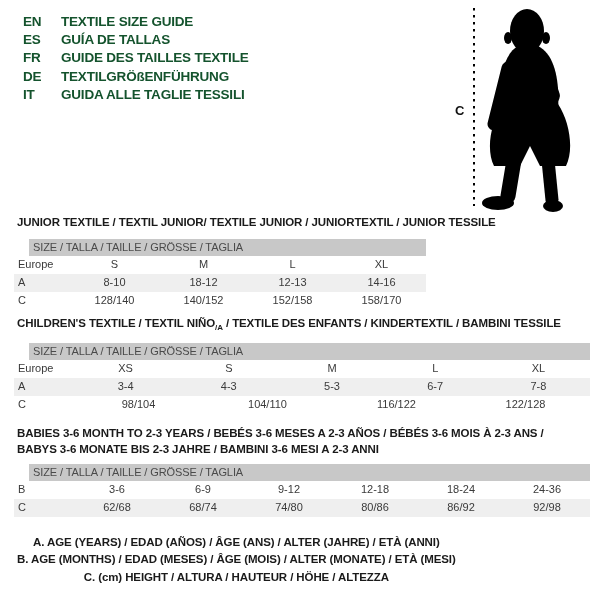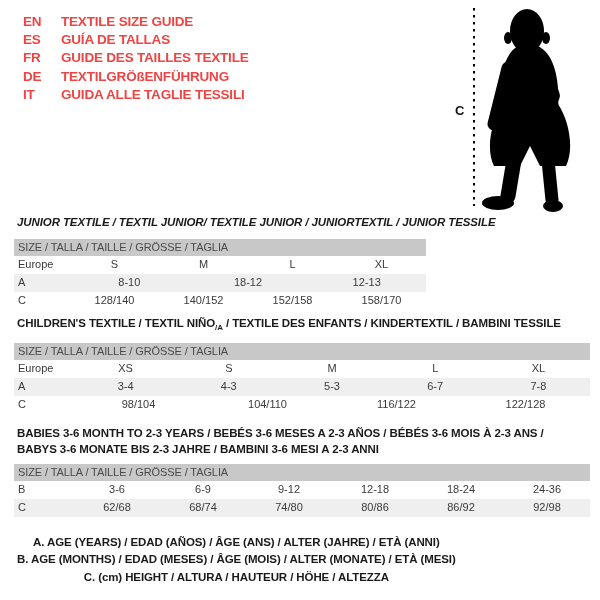--- a/index.html
+++ b/index.html
@@ -4,38 +4,38 @@
 <style>
   html,body { margin:0; padding:0; background:#ffffff; }
   .canvas {
     position:relative; width:600px; height:600px; background:#ffffff;
     font-family:"Liberation Sans", sans-serif; overflow:hidden; color:#1c1c1c;
   }
 
   
   .lang-block { position:absolute; left:23px; top:13px; }
   .lang-row { display:flex; font-weight:bold; font-size:13.5px; line-height:18.2px;
-              color:#ef4444; letter-spacing:-0.2px; }
+              color:#14532d; letter-spacing:-0.2px; }
   .lang-code { width:38px; }
 
   
   .figure-area { position:absolute; left:440px; top:0; width:160px; height:220px; }
   .figure-area svg { position:absolute; left:0; top:0; }
   .c-label { position:absolute; left:15px; top:103px; font-weight:bold; font-size:13px; color:#111; }
 
   
   .sec-title { position:absolute; left:17px; font-weight:bold; font-size:11.5px;
                letter-spacing:-0.1px; color:#1a1a1a; white-space:nowrap; }
   .sec-title sub { font-size:8px; }
 
   
   .size-table { position:absolute; left:14px; font-size:11px; color:#3a3a3a; }
   .t1 { width:412px; } .t2 { width:576px; } .t3 { width:576px; }
   .thead { background:#c8c8c8; height:17px; line-height:17px; padding-left:4px;
-           color:#4a4a4a; font-size:11px; letter-spacing:-0.1px; }
+           color:#4a4a4a; font-size:11px; letter-spacing:-0.1px;margin-left:15px; }
   .trow { display:flex; height:18px; line-height:16.5px; }
   .trow.alt { background:#efefef; }
   .tl { padding-left:4px; }
   .t1 .tl { width:52px; } .t2 .tl { width:56px; } .t3 .tl { width:56px; }
   .tc { flex:1; text-align:center; }
 
   
   .legend { position:absolute; left:17px; top:534px; font-weight:bold; font-size:11.5px;
             line-height:17.3px; letter-spacing:-0.1px; color:#1a1a1a;text-align:center; }
 </style>
@@ -80,37 +80,38 @@
         <path d="M64,104 C50,122 46,150 54,166 L80,166 L90,146 L100,166 L126,166 C134,150 130,122 118,104 Z"></path>
         <line x1="74" y1="160" x2="68" y2="196" stroke="#000" stroke-width="15" stroke-linecap="round"></line>
         <ellipse cx="58" cy="203" rx="16" ry="7"></ellipse>
         <line x1="108" y1="160" x2="112" y2="200" stroke="#000" stroke-width="13" stroke-linecap="round"></line>
         <ellipse cx="113" cy="206" rx="10" ry="6"></ellipse>
       </g>
     </svg>
     <span class="c-label">C</span>
   </div>
 
-  <div class="sec-title" style="top:216px;font-style:italic;">
+  <div class="sec-title" style="top:216px;">
     <span>JUNIOR TEXTILE / TEXTIL JUNIOR/ TEXTILE JUNIOR / JUNIORTEXTIL / JUNIOR TESSILE</span>
   </div>
   <div class="size-table t1" style="top:239px;">
     <div class="thead">SIZE / TALLA / TAILLE / GRÖSSE / TAGLIA</div>
     <div class="trow">
       <span class="tl">Europe</span>
       <span class="tc">S</span>
       <span class="tc">M</span>
       <span class="tc">L</span>
       <span class="tc">XL</span>
     </div>
     <div class="trow alt">
       <span class="tl">A</span>
       <span class="tc">8-10</span>
       <span class="tc">18-12</span>
       <span class="tc">12-13</span>
+      <span class="tc">14-16</span>
     </div>
     <div class="trow">
       <span class="tl">C</span>
       <span class="tc">128/140</span>
       <span class="tc">140/152</span>
       <span class="tc">152/158</span>
       <span class="tc">158/170</span>
     </div>
   </div>
 

